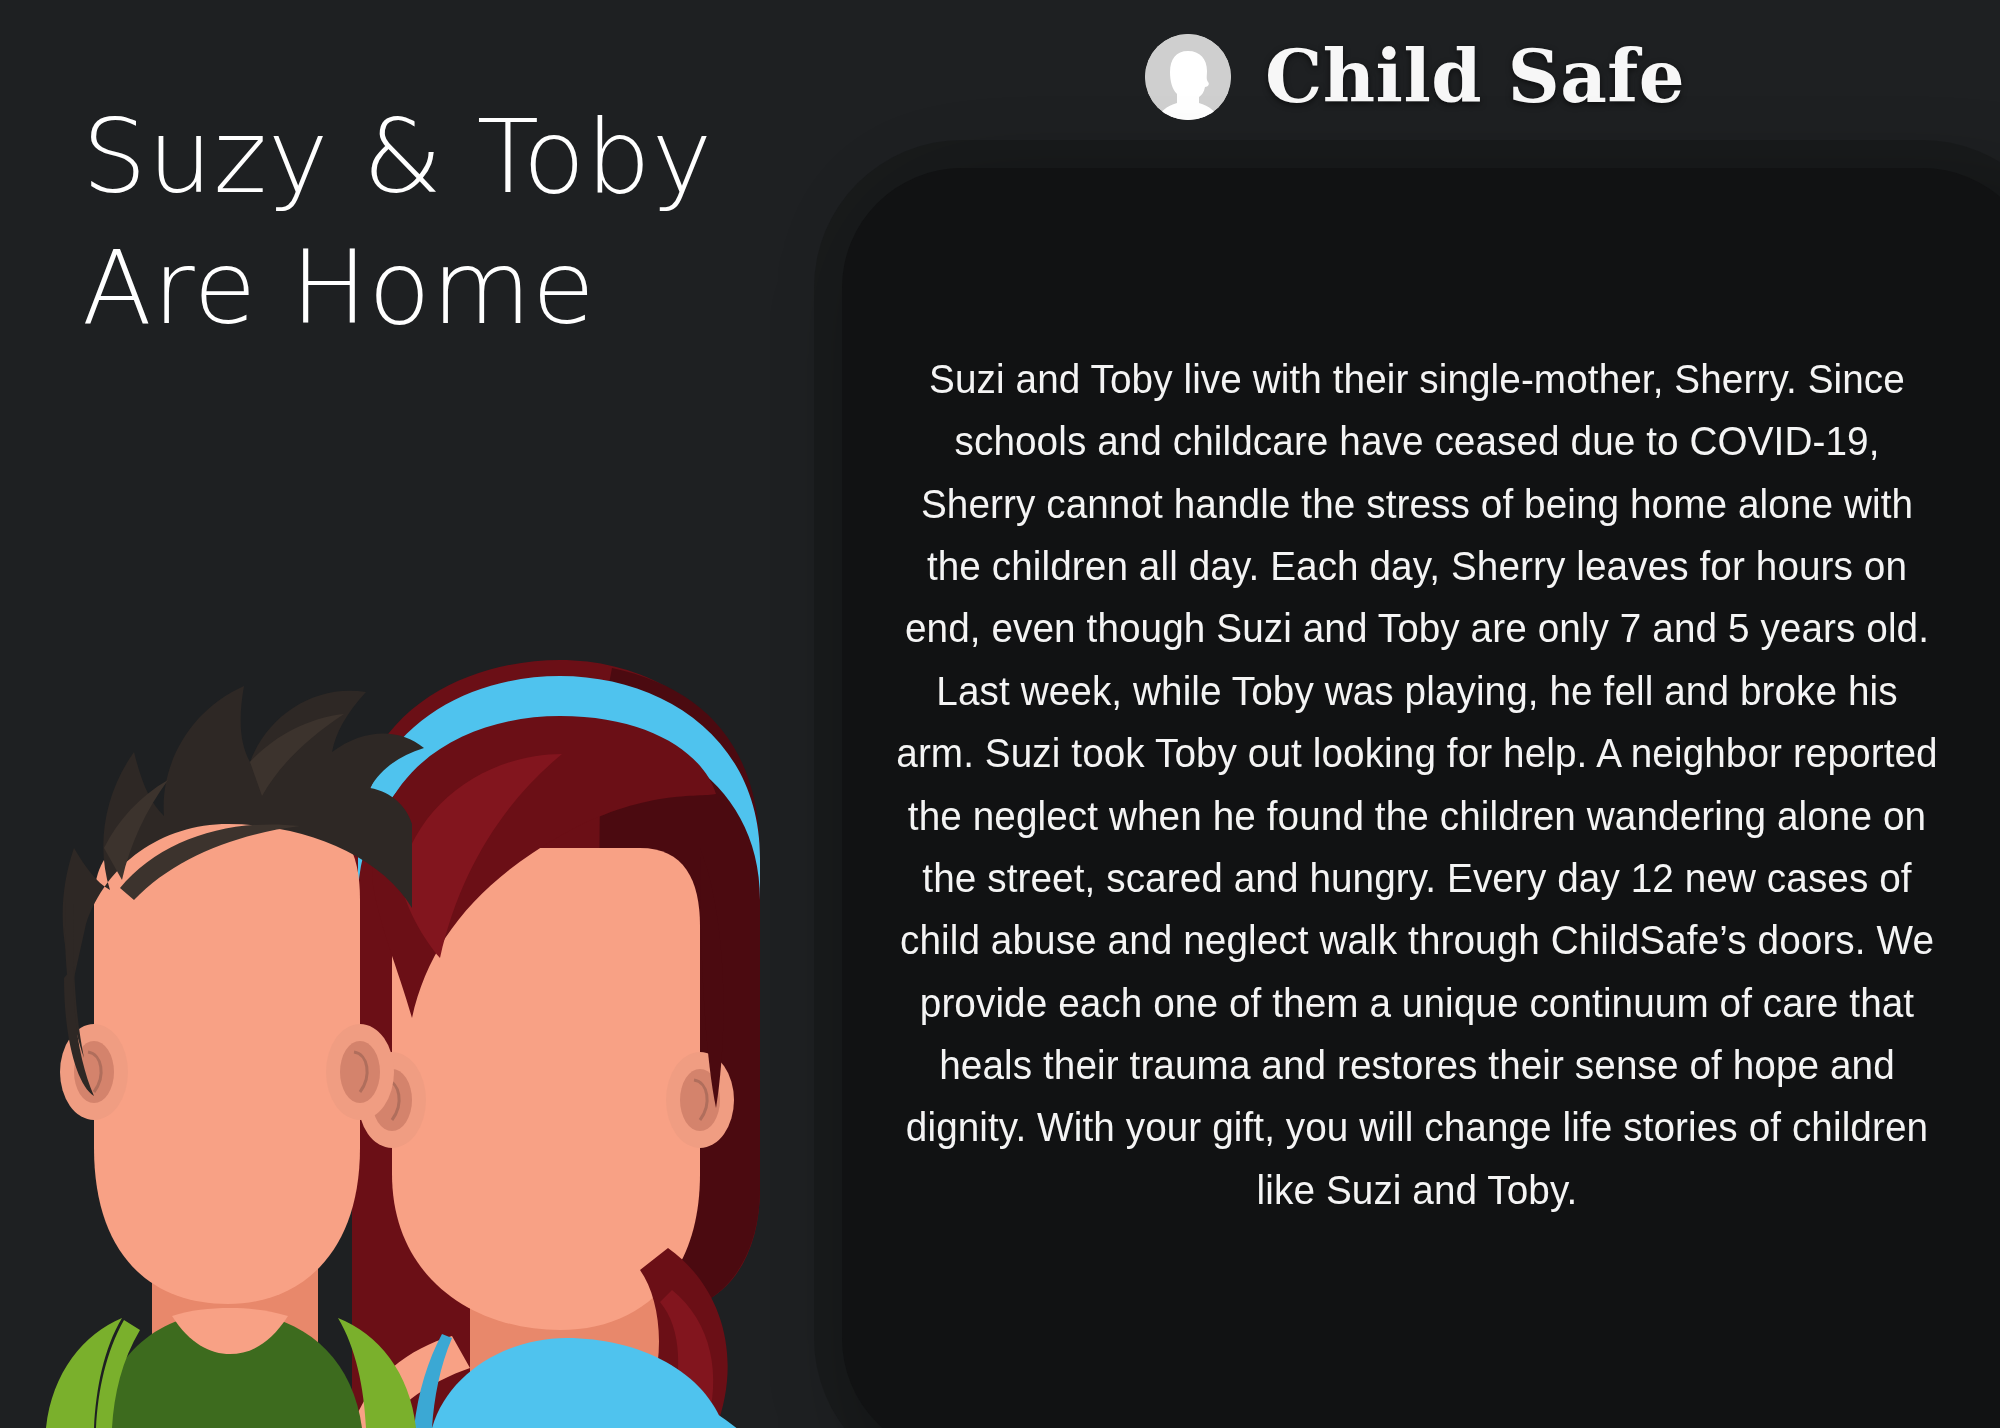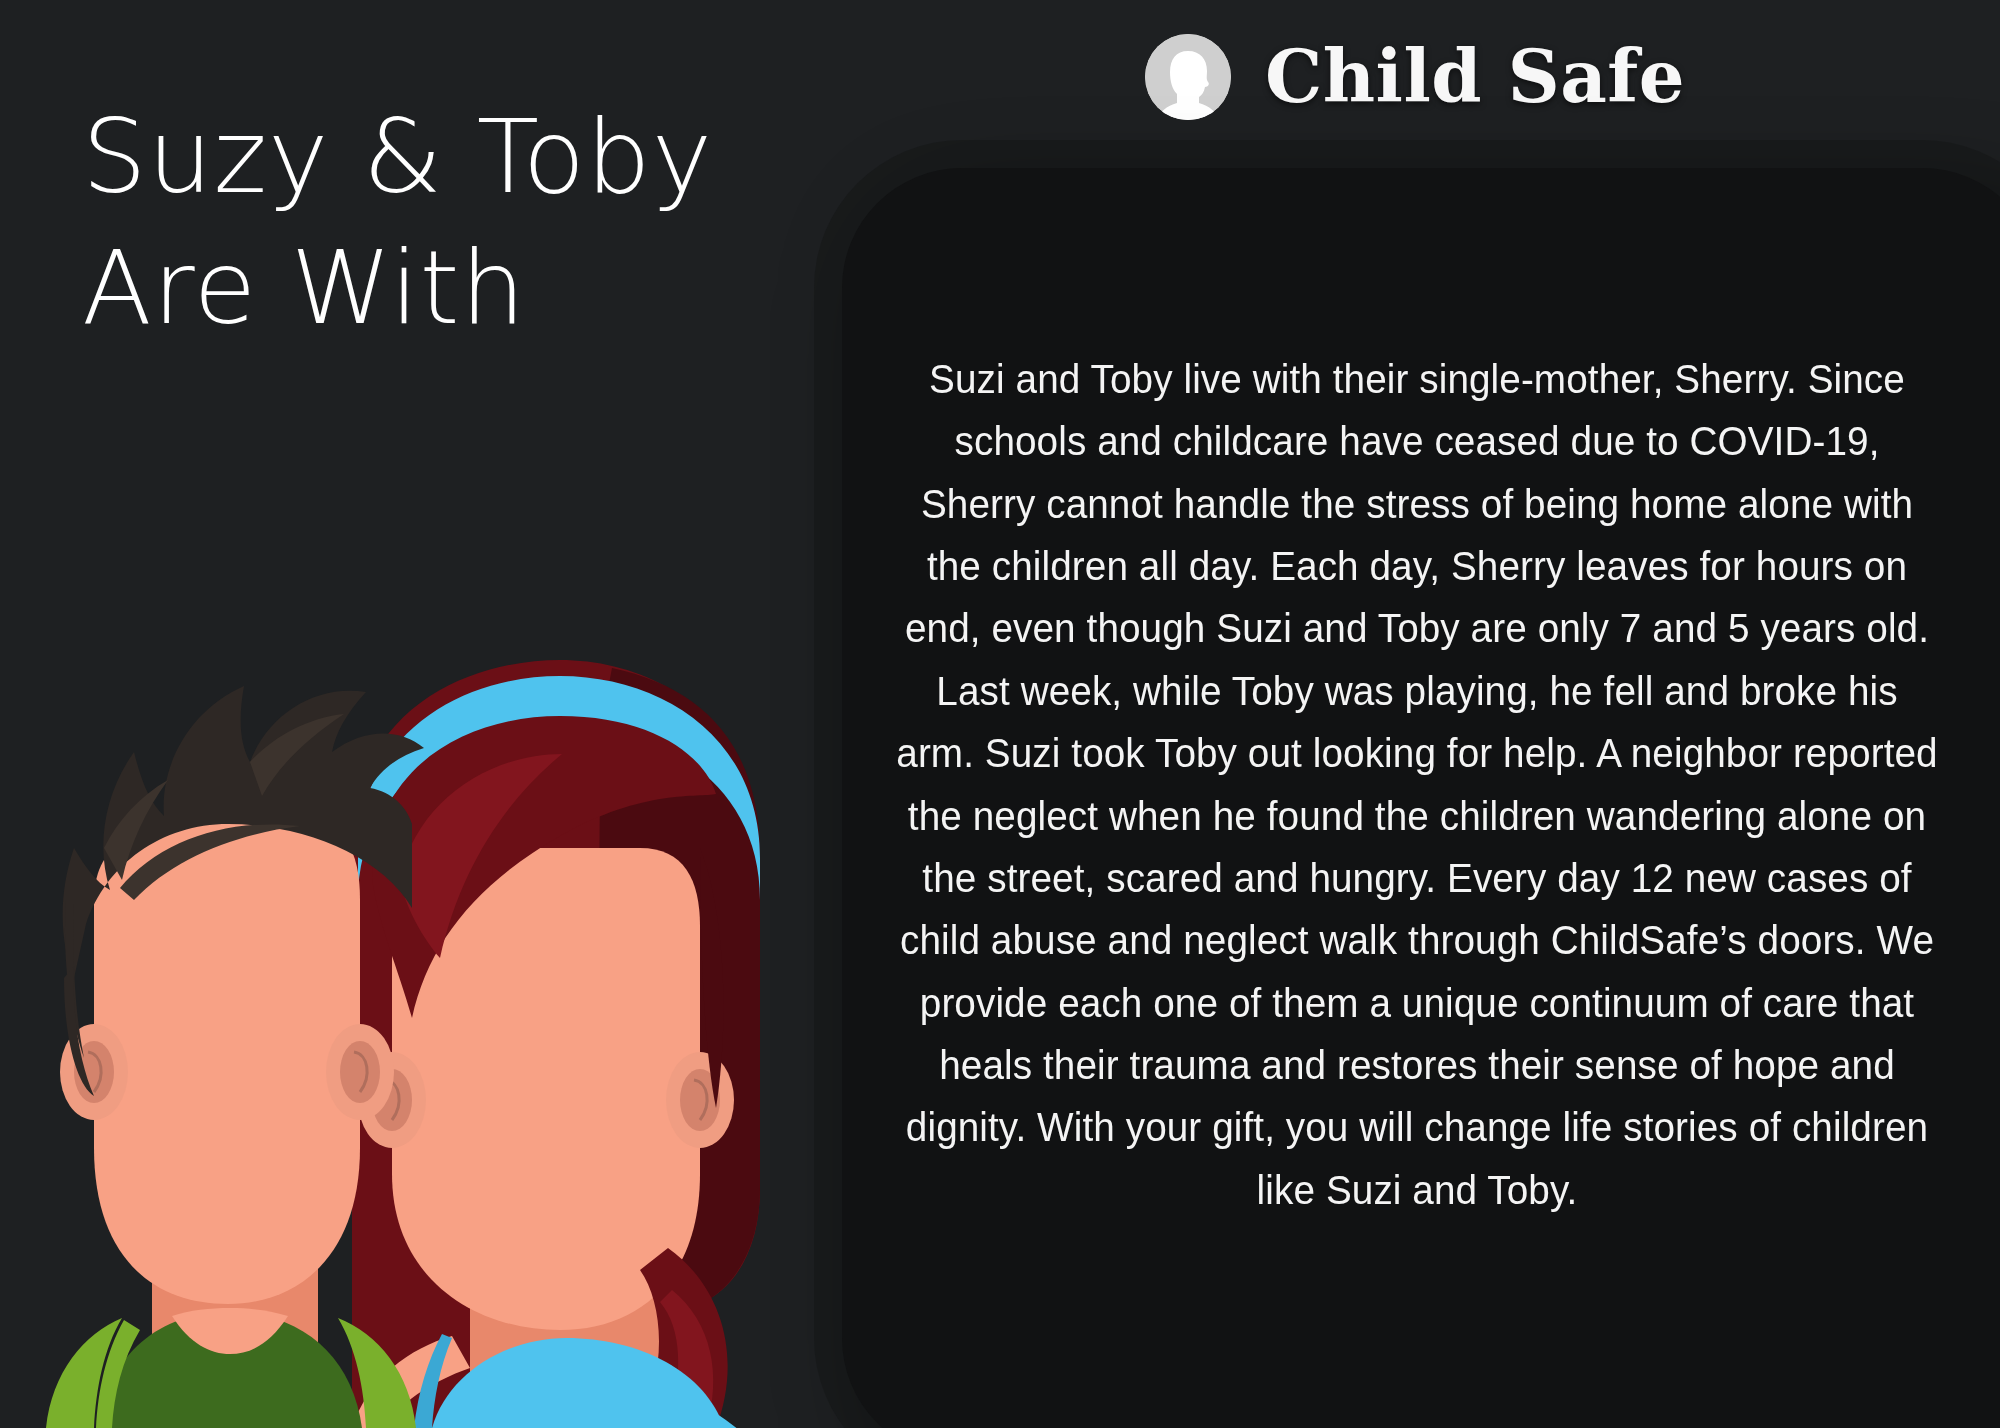--- a/index.html
+++ b/index.html
@@ -122,21 +122,21 @@
 </style>
 </head>
 <body>
 
 <div id="poster">
 
   <div id="left-panel">
 
     <div id="headline">
       <span class="hl-line">Suzy &amp; Toby</span>
-      <span class="hl-line">Are With</span>
+      <span class="hl-line">Are Home</span>
     </div>
 
     <div id="illustration">
       <svg viewBox="0 0 830 880" preserveAspectRatio="xMinYMax meet">
         <defs>
           <clipPath id="clipAll">
               <rect x="0" y="0" width="830" height="880"></rect>
             </clipPath>
         </defs>
         <g clip-path="url(#clipAll)">

